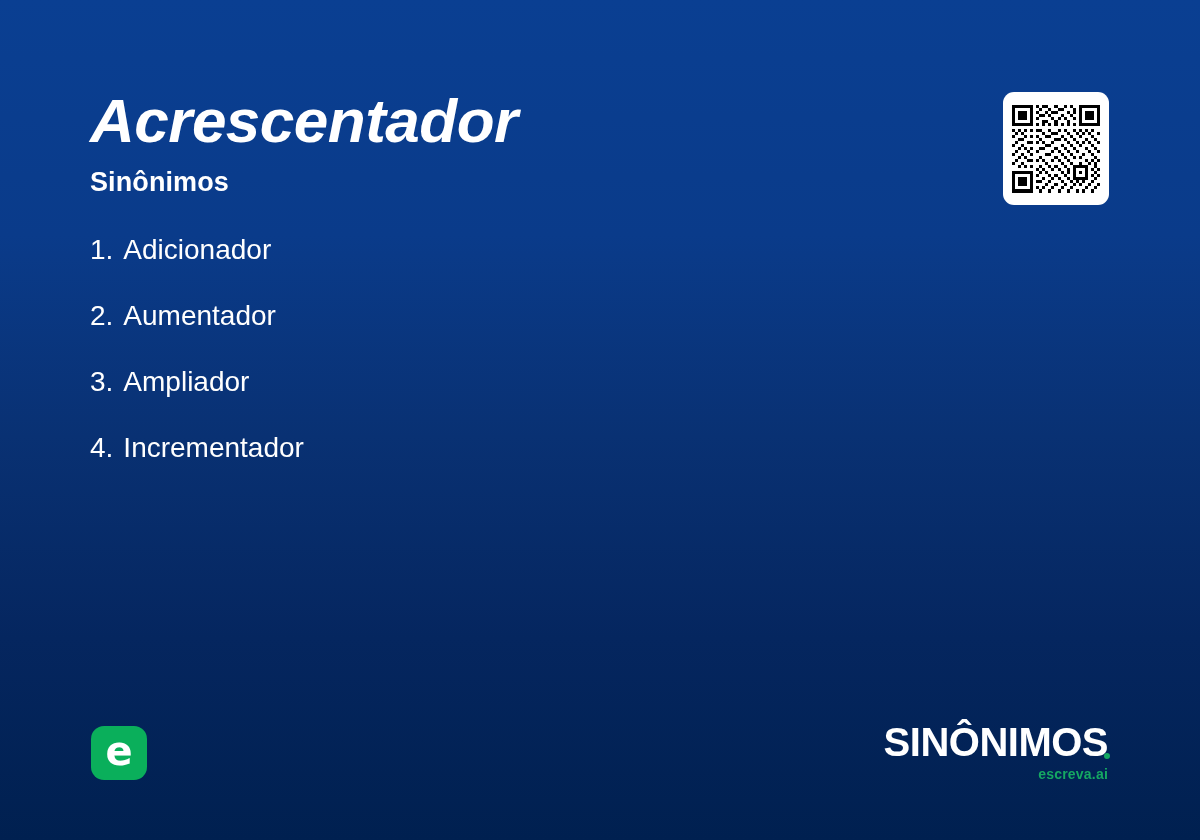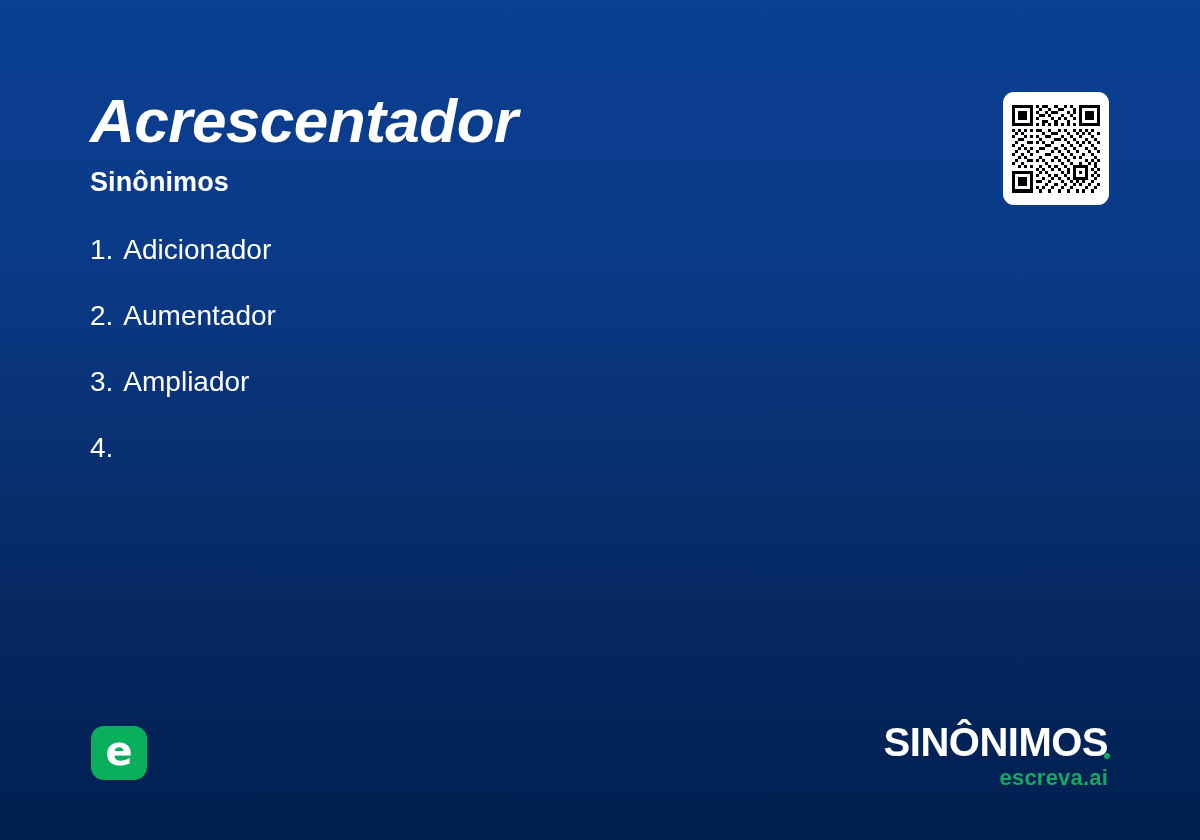--- a/index.html
+++ b/index.html
@@ -121,21 +121,21 @@
     display:inline-block;
     width:6px;
     height:6px;
     border-radius:50%;
     background:#15a862;
     position:absolute;
     right:-2px;
     bottom:3px;
   }
   .brand-sub {
-    font-size:22px;
+    font-size:14px;
     font-weight:700;
     color:#15a862;
     letter-spacing:0.2px;
     line-height:1.0;
     margin-top:5px;
     white-space:nowrap;
   }
 </style>
 </head>
 <body>
@@ -152,20 +152,21 @@
   <li class="syn-item">
     <span class="syn-num">2.</span>
     <span class="syn-term">Aumentador</span>
   </li>
   <li class="syn-item">
     <span class="syn-num">3.</span>
     <span class="syn-term">Ampliador</span>
   </li>
   <li class="syn-item">
     <span class="syn-num">4.</span>
+    <span class="syn-term">Incrementador</span>
   </li>
 </ul>
 
 <div class="qr-card">
   <svg viewBox="0 0 29 29" shape-rendering="crispEdges">
     <rect width="29" height="29" fill="#ffffff"></rect>
     <g fill="#000000">
 
       <rect x="0" y="0" width="7" height="1"></rect>
         <rect x="0" y="6" width="7" height="1"></rect>

